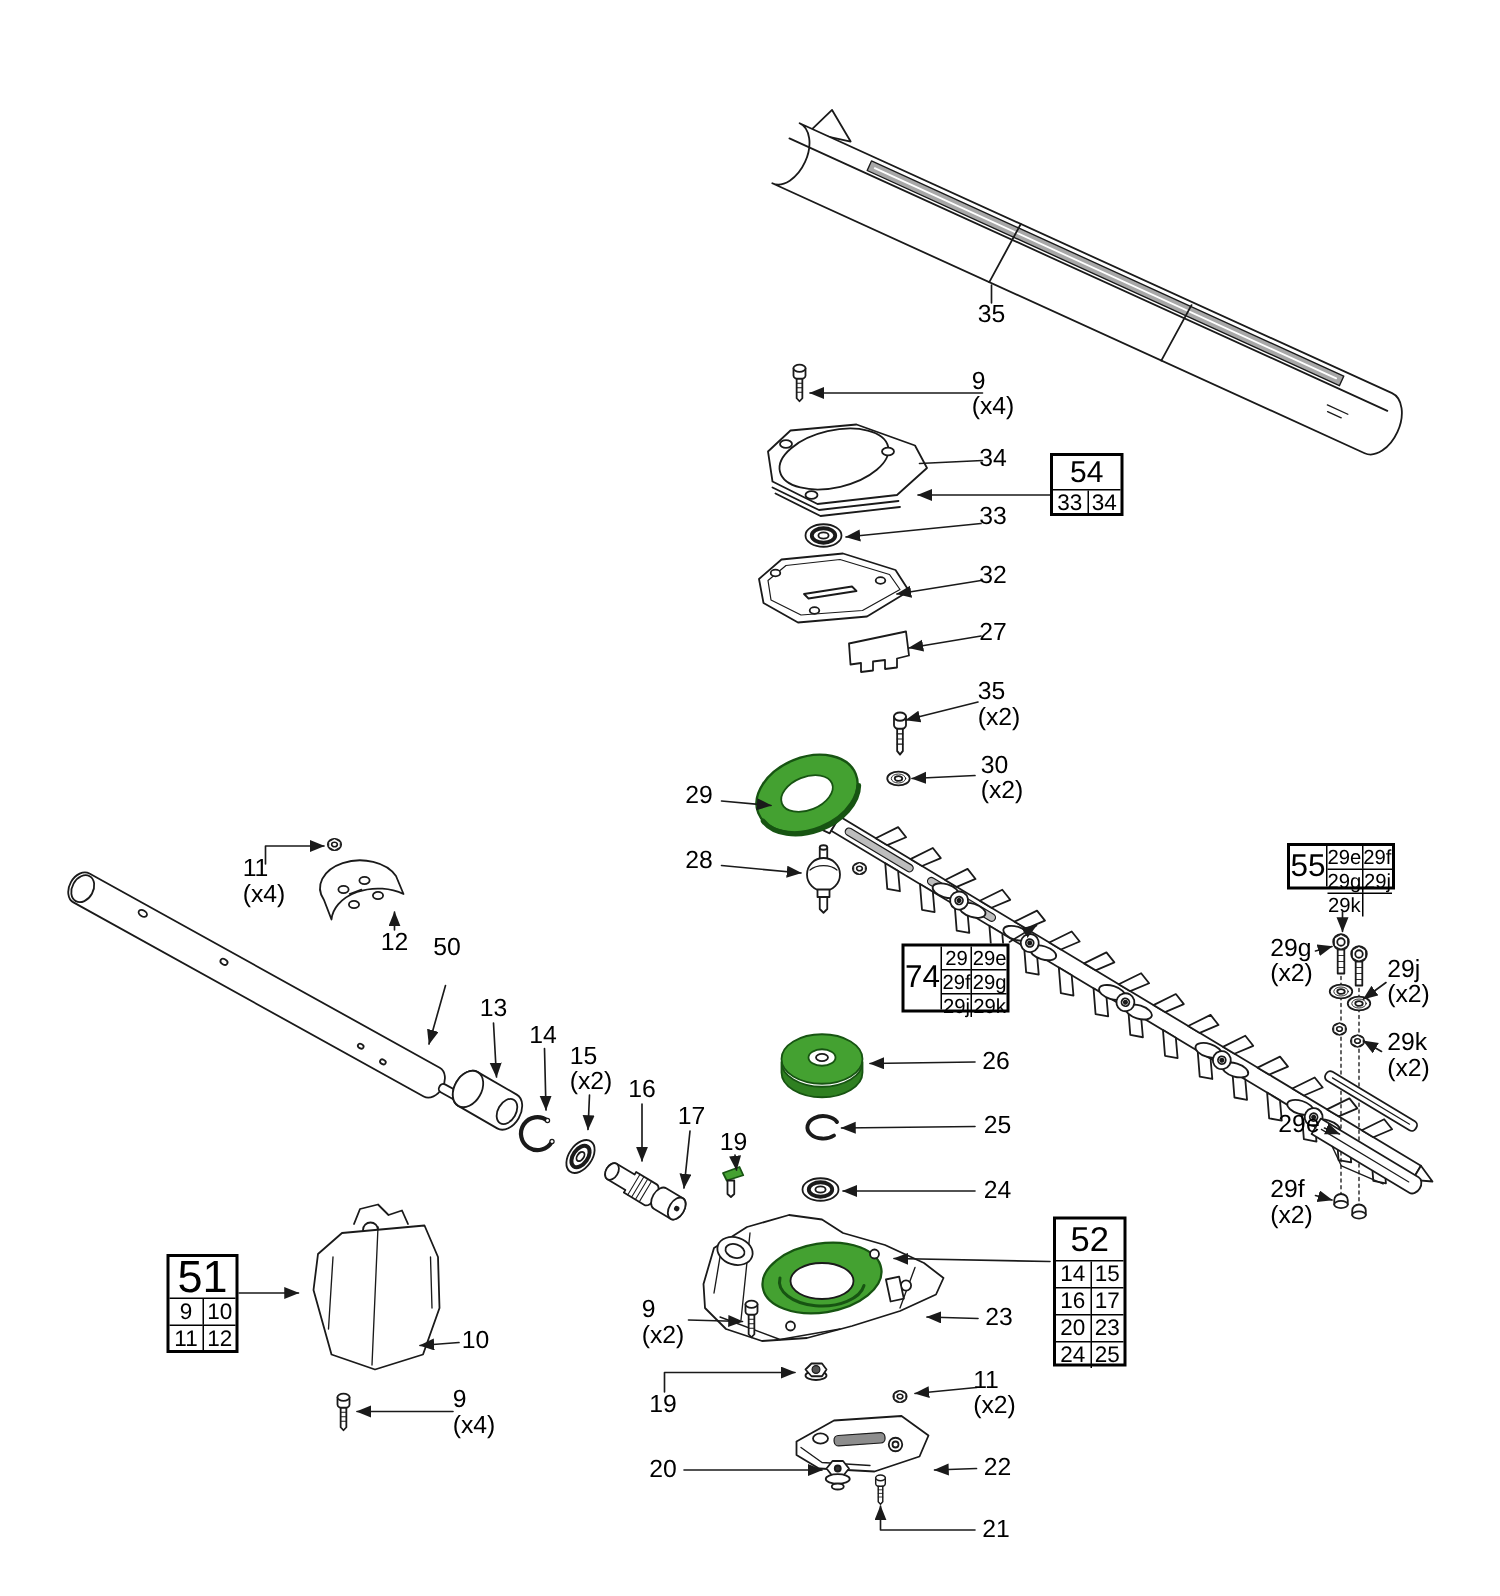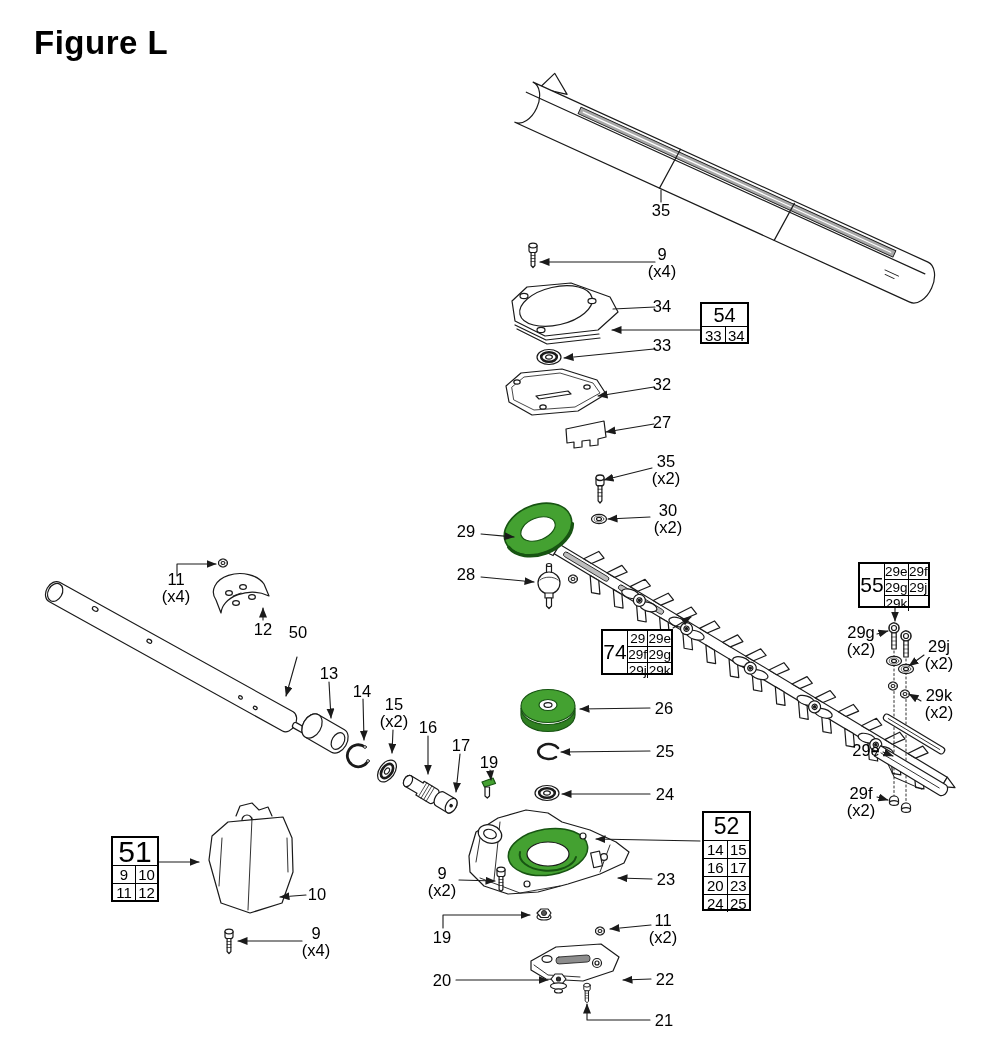--- a/index.html
+++ b/index.html
@@ -1,37 +1,36 @@
 <!DOCTYPE html>
 <html><head>
 <meta charset="utf-8">
 <style>
   html,body{margin:0;padding:0;background:#fff;}
   .page{position:relative;width:1000px;height:1064px;background:#ffffff;
         font-family:"Liberation Sans",sans-serif;color:#000;overflow:hidden;}
   .fig-title{position:absolute;left:34px;top:24px;font-size:33px;font-weight:bold;letter-spacing:.5px;}
   svg.art{position:absolute;left:0;top:0;}
-  .co{position:absolute;transform:translate(-50%,-50%);text-align:center;
+  .co{position:absolute;transform:translate(-50%,-50%);
       font-size:16.5px;line-height:17px;white-space:nowrap;}
   .co .p,.co .q{display:block;}
   .ptable{position:absolute;border:2px solid #000;background:#fff;display:flex;flex-direction:column;box-sizing:border-box;}
   .ptable.side{flex-direction:row;}
   .hdr{display:flex;align-items:center;justify-content:center;border-bottom:1.5px solid #000;}
   .ptable.side .hdr{border-bottom:none;border-right:1.5px solid #000;}
   .grid2{display:grid;grid-template-columns:1fr 1fr;flex:1;}
   .cell{display:flex;align-items:center;justify-content:center;border-left:1px solid #000;border-top:1px solid #000;}
   .grid2 .cell:nth-child(odd){border-left:none;}
   .grid2 .cell:nth-child(-n+2){border-top:none;}
 </style>
 </head>
 <body>
 
 <div class="page">
 
-  <div class="fig-title">Figure L</div>
 
   <svg class="art" width="1000" height="1064" viewBox="0 0 1000 1064">
     <defs>
       <marker id="arr" markerWidth="11" markerHeight="9" refX="9.5" refY="4" orient="auto" markerUnits="userSpaceOnUse">
         <path d="M0,0 L10,4 L0,8 Z" fill="#1a1a1a"></path>
       </marker>
       <g id="screwV">
         <path d="M-4,1.5 L-4,6.5 A4,2.4 0 0 0 4,6.5 L4,1.5" fill="#fff"></path>
         <ellipse cx="0" cy="1.5" rx="4" ry="2.4" fill="#fff"></ellipse>
         <path d="M-1.9,8.5 h3.8 v13 l-1.9,2 l-1.9,-2 Z" fill="#fff"></path>
@@ -517,21 +516,21 @@
     <div class="grid2" style="font-size:13.5px">
       <div class="cell">29</div>
       <div class="cell">29e</div>
       <div class="cell">29f</div>
       <div class="cell">29g</div>
       <div class="cell">29j</div>
       <div class="cell">29k</div>
     </div>
   </div>
 
-  <div class="ptable side" style="left:858px;top:562px;width:72px;height:46px">
+  <div class="ptable side" style="left:858px;top:562px;width:72px;height:31px">
     <div class="hdr" style="width:24px;font-size:21px">55</div>
     <div class="grid2" style="font-size:13.5px">
       <div class="cell">29e</div>
       <div class="cell">29f</div>
       <div class="cell">29g</div>
       <div class="cell">29j</div>
       <div class="cell">29k</div>
       <div class="cell"></div>
     </div>
   </div>

